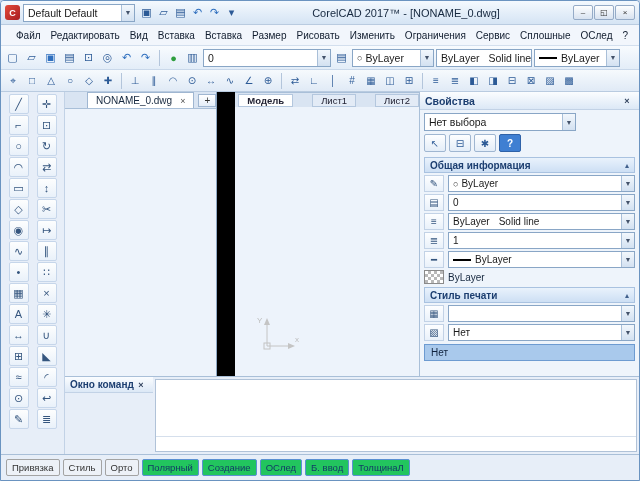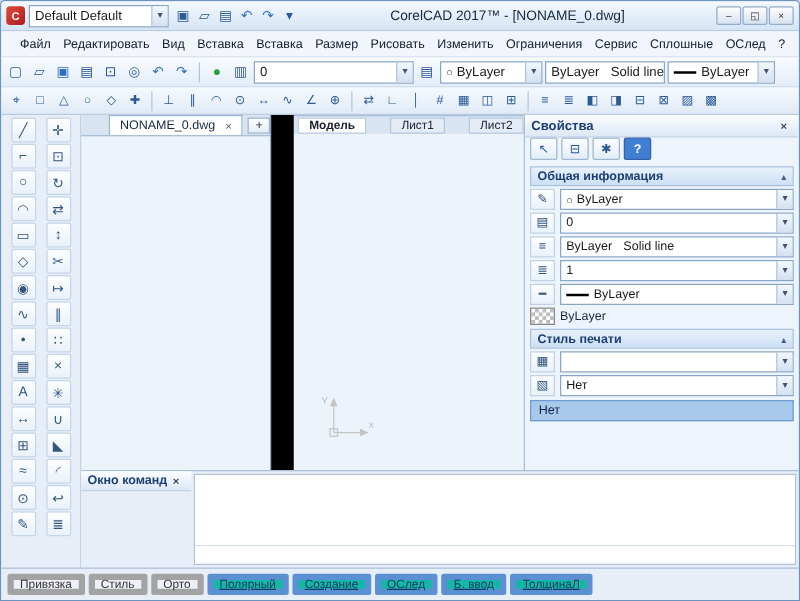--- a/index.html
+++ b/index.html
@@ -79,22 +79,22 @@
   
   .cmd { height:78px; flex:none; border-top:1px solid #a9bfd8; background:#e7eef8; display:flex; flex-direction:row; }
   .cmdhead { height:16px; flex:none; display:flex; align-items:center; padding:0 5px; font-size:10px; font-weight:bold; color:#1c3e70; background:linear-gradient(#fbfdff,#dce8f6); border-bottom:1px solid #c2d2e6; }
   .cmdbody { flex:1; margin:2px; background:#fff; border:1px solid #b0c2d8; display:flex; flex-direction:column; min-height:0; }
   .cmdhist { flex:1; font-size:10px; padding:1px 3px; color:#222; }
   .cmdinput { height:15px; flex:none; border-top:1px solid #d5dfec; font-size:10px; padding:0 3px; }
 
   
   .status { height:26px; flex:none; display:flex; align-items:center; gap:3px; padding:0 5px; background:#e7eef8; border-top:1px solid #a9bfd8; font-size:10px; color:#16283f; white-space:nowrap; overflow:hidden; }
   .msg { margin-right:4px; }
-  .sbtn { height:17px; display:flex; align-items:center; padding:0 5px; font-size:9.5px; background:#edf1f7; border:5px solid #a3a3a3; border-radius:2px; color:#333; flex:none; }
-  .sbtn.on { background:#14b8a6; border-color:#5b90d2; color:#123a66;text-decoration:underline; }
+  .sbtn { height:17px; display:flex; align-items:center; padding:0 5px; font-size:9.5px; background:#edf1f7; border:1px solid #a3a3a3; border-radius:2px; color:#333; flex:none; }
+  .sbtn.on { background:#22c55e; border-color:#5b90d2; color:#123a66; }
 </style>
 </head>
 <body>
 
 <div class="window">
 
   <div class="titlebar">
     <span class="logo">C</span>
     <div class="combo ws-combo">
       <span>Default Default</span>
@@ -293,20 +293,24 @@
               <span class="stab">Лист1</span>
               <span class="stab">Лист2</span>
             </div>
         </div>
 
         <div class="props">
           <div class="phead">
             <span>Свойства</span>
             <span class="xbtn">×</span>
           </div>
+          <div class="combo sel-combo">
+            <span>Нет выбора</span>
+            <span class="arrow">▼</span>
+          </div>
           <div class="pbtns">
 
           <span class="pbtn">↖</span>
               <span class="pbtn">⊟</span>
               <span class="pbtn">✱</span>
               <span class="pbtn blue">?</span>
             </div>
 
           <div class="sect">
             <span>Общая информация</span>

